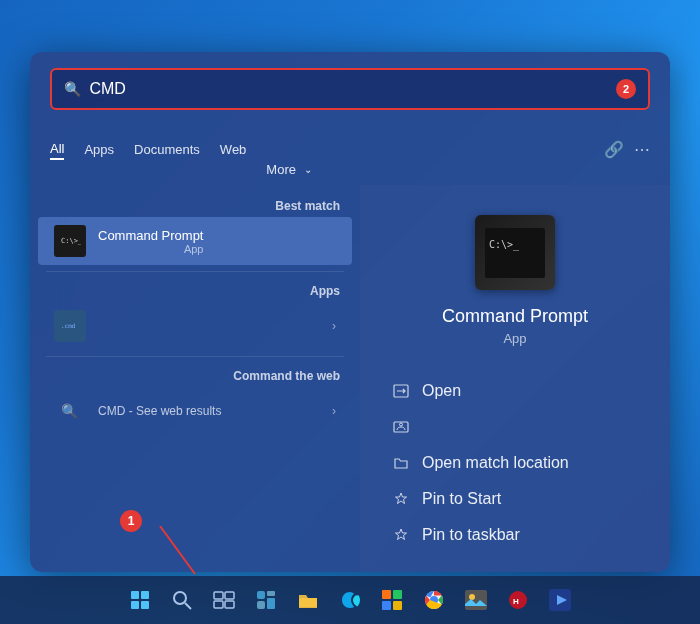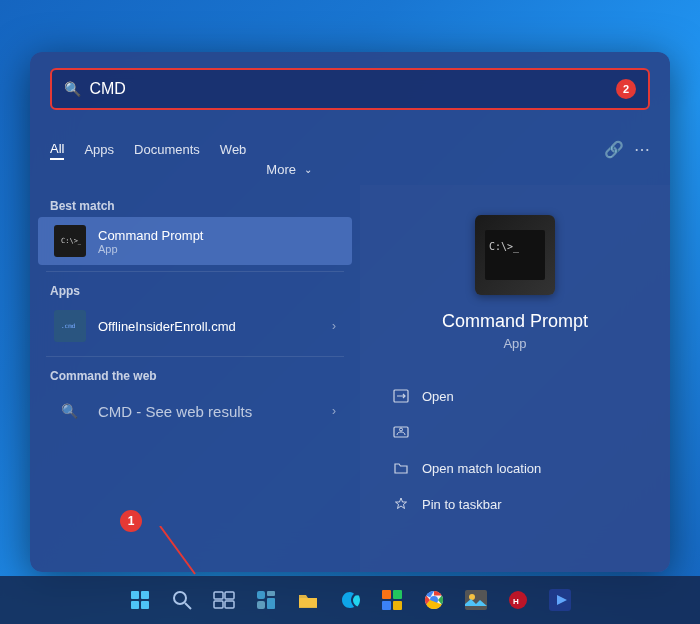--- a/index.html
+++ b/index.html
@@ -143,20 +143,21 @@
       gap: 10px;
       color: rgba(255,255,255,0.7);
       font-size: 16px;
     }
 
     
     .content-area {
       display: flex;
       flex: 1;
       overflow: hidden;
+      text-align: right;
     }
 
     
     .left-panel {
       width: 330px;
       padding: 8px 0;
       overflow-y: auto;
     }
 
     .section-label {
@@ -236,21 +237,21 @@
       height: 32px;
       display: flex;
       align-items: center;
       justify-content: center;
       color: rgba(255,255,255,0.7);
       font-size: 14px;
     }
 
     .web-text {
       color: white;
-      font-size: 15px;
+      font-size: 12px;
     }
 
     .web-text span {
       color: rgba(255,255,255,0.7);
     }
 
     
     .right-panel {
       flex: 1;
       background: rgba(50, 80, 150, 0.4);
@@ -307,21 +308,21 @@
       height: 18px;
       color: rgba(255,255,255,0.75);
       font-size: 14px;
       display: flex;
       align-items: center;
       justify-content: center;
     }
 
     .action-label {
       color: rgba(255,255,255,0.9);
-      font-size: 13px;
+      font-size: 16px;
     }
 
     
     .annotation-badge {
       position: absolute;
       width: 22px;
       height: 22px;
       background: #e53935;
       border-radius: 50%;
       display: flex;
@@ -403,23 +404,20 @@
         <div class="divider"></div>
 
         <div class="section-label">Apps</div>
         <div class="result-item">
           <div class="result-icon offline">
             <svg width="22" height="18" viewBox="0 0 22 18">
               <rect width="22" height="18" rx="1" fill="#2a5580"></rect>
               <text x="2" y="11" fill="#7af" font-size="6" font-family="monospace">.cmd</text>
             </svg>
           </div>
-          <div class="result-text">
-            <span class="result-name">OfflineInsiderEnroll.cmd</span>
-          </div>
           <div class="result-arrow">›</div>
         </div>
 
         <div class="divider"></div>
 
         <div class="section-label">Command the web</div>
         <div class="web-item">
           <div class="web-search-icon">🔍</div>
           <div class="web-text">
             <span>CMD</span>
@@ -465,20 +463,28 @@
 
           <div class="action-item">
             <div class="action-icon">
               <svg width="16" height="16" viewBox="0 0 16 16" fill="none">
                 <path d="M2 4h4l1.5 2H14v7H2V4z" stroke="rgba(255,255,255,0.75)" stroke-width="1.2" fill="none"></path>
               </svg>
             </div>
             <span class="action-label">Open match location</span>
           </div>
 
+          <div class="action-item">
+            <div class="action-icon">
+              <svg width="16" height="16" viewBox="0 0 16 16" fill="none">
+                <path d="M8 2l1.5 4h4l-3 2.5 1 4L8 10l-3.5 2.5 1-4L2.5 6h4z" stroke="rgba(255,255,255,0.75)" stroke-width="1" fill="none"></path>
+              </svg>
+            </div>
+            <span class="action-label">Pin to Start</span>
+          </div>
 
           <div class="action-item">
             <div class="action-icon">
               <svg width="16" height="16" viewBox="0 0 16 16" fill="none">
                 <path d="M8 2l1.5 4h4l-3 2.5 1 4L8 10l-3.5 2.5 1-4L2.5 6h4z" stroke="rgba(255,255,255,0.75)" stroke-width="1" fill="none"></path>
               </svg>
             </div>
             <span class="action-label">Pin to taskbar</span>
           </div>
 

